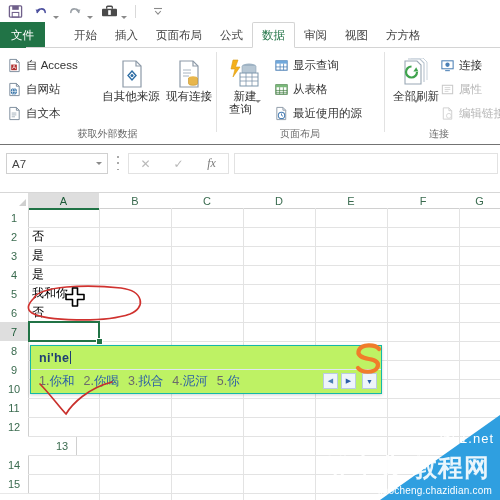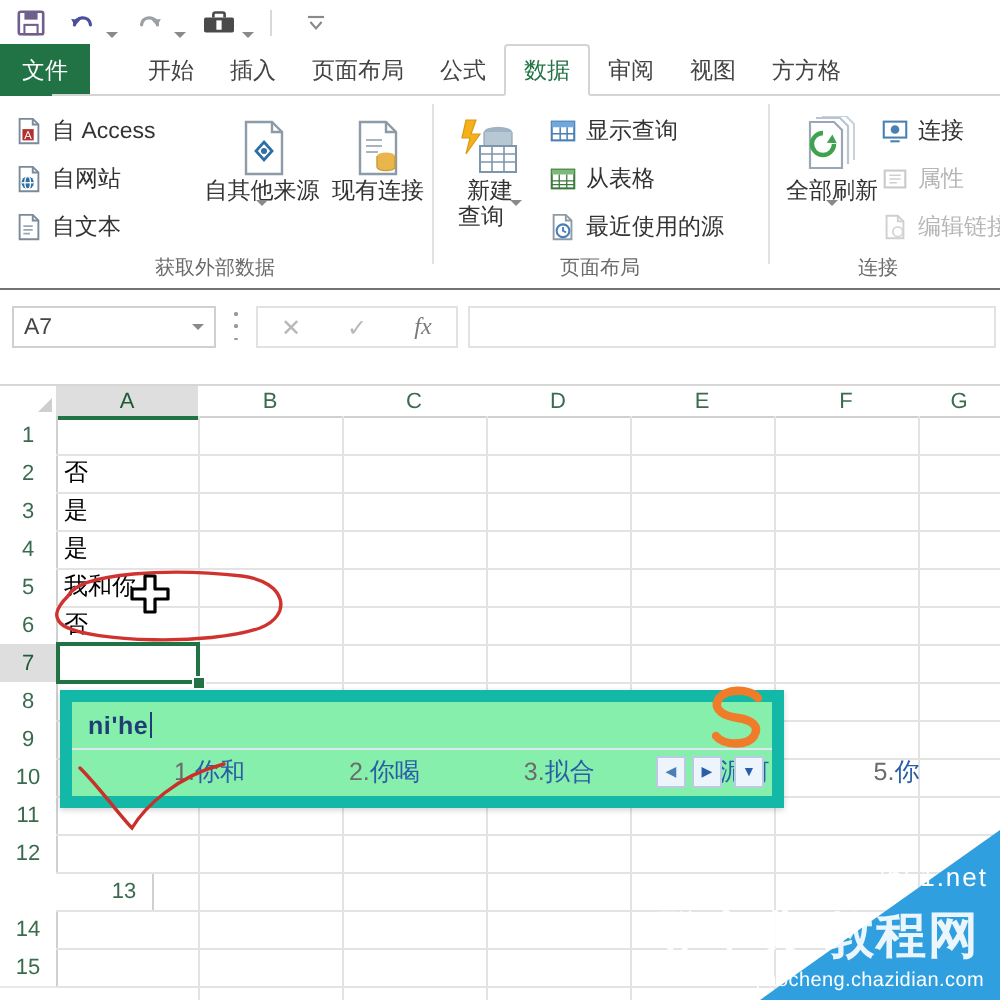--- a/index.html
+++ b/index.html
@@ -60,26 +60,26 @@
   .colhead.sel{background:#dedede;border-bottom:2px solid #217346;color:#1d5b38;}
   .rowhead{position:absolute;left:0;width:28px;border-right:1px solid #d0d0d0;border-bottom:1px solid #e8e8e8;background:#fff;display:flex;align-items:center;justify-content:center;font-size:11px;color:#3a6b4f;}
   .rowhead.sel{background:#dedede;border-right:2px solid #217346;color:#1d5b38;}
   .vline{position:absolute;width:1px;background:#e3e3e3;}
   .hline{position:absolute;height:1px;background:#e3e3e3;}
   .cell{position:absolute;font-size:12px;color:#000;display:flex;align-items:center;padding-left:3px;white-space:nowrap;overflow:hidden;}
   .selbox{position:absolute;border:2px solid #217346;box-sizing:border-box;background:#fff;}
   .selhandle{position:absolute;width:5px;height:5px;background:#217346;border:1px solid #fff;}
 
   
-  .ime{position:absolute;border:6px solid #14b8a6;background:#86efac;box-shadow:0 1px 3px rgba(0,0,0,.18);}
+  .ime{position:absolute;border:1px solid #14b8a6;background:#bef264;box-shadow:0 1px 3px rgba(0,0,0,.18);}
   .ime-comp{height:23px;border-bottom:1px solid #dfe7f1;display:flex;align-items:center;padding-left:8px;}
   .ime-comp .ct{font-size:12.5px;color:#1f3e73;font-weight:bold;letter-spacing:.3px;}
   .ime-caret{display:inline-block;width:1px;height:13px;background:#1f3e73;margin-left:1px;vertical-align:-2px;}
   .ime-cands{height:23px;display:flex;align-items:center;padding-left:8px;position:relative;}
-  .cand{font-size:12.5px;color:#2a5da8;margin-right:9px;white-space:nowrap;margin-left:43px;}
+  .cand{font-size:12.5px;color:#2a5da8;margin-right:9px;white-space:nowrap;}
   .cand .num{color:#6b6b6b;}
   .ime-nav{position:absolute;right:4px;top:3px;display:flex;align-items:center;gap:3px;}
   .navbtn{width:13px;height:14px;border:1px solid #b9cbe2;background:#eef4fb;display:flex;align-items:center;justify-content:center;}
 
   
   .anno{position:absolute;pointer-events:none;}
   .wm{position:absolute;right:0;bottom:0;width:215px;height:85px;overflow:hidden;pointer-events:none;}
   .wm-txt{position:absolute;font-family:"Liberation Sans",sans-serif;}
   .cursor-plus{position:absolute;pointer-events:none;}
 </style>

